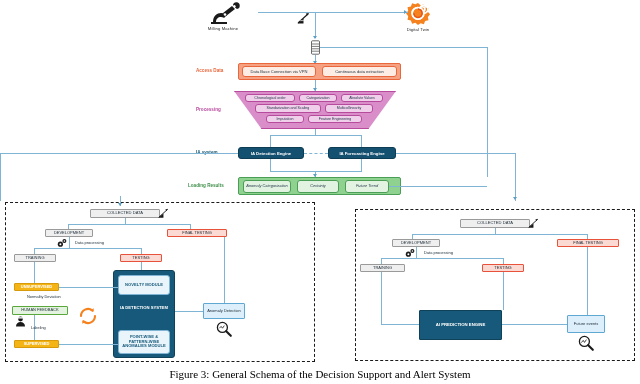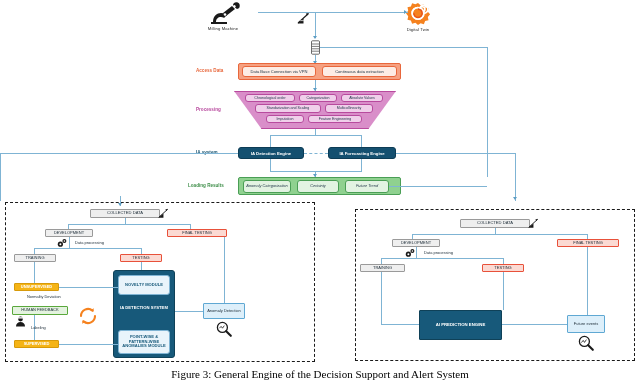--- a/index.html
+++ b/index.html
@@ -343,15 +343,15 @@
   <div class="ln ln-v" style="left:587px; top:247px; height:68px;"></div>
 
   <div class="abs" style="left:578px; top:335px;">
     <svg width="16" height="16" viewBox="0 0 16 16">
       <circle cx="6.4" cy="6.4" r="5" fill="#fff" stroke="#1a1a1a" stroke-width="1.3"></circle>
       <path d="M10.2 10.2 L14.8 14.8" stroke="#1a1a1a" stroke-width="2.1" stroke-linecap="round"></path>
       <path d="M3.4 7.6 l1.8-2.2 1.3 2 1.9-2.8" fill="none" stroke="#1a1a1a" stroke-width=".8"></path>
     </svg>
   </div>
 
-  <div class="caption" style="left:0; top:368px;">Figure 3: General Engine of the Decision Support and Alert System</div>
+  <div class="caption" style="left:0; top:368px;">Figure 3: General Schema of the Decision Support and Alert System</div>
 
 </div>
 
 </body></html>

